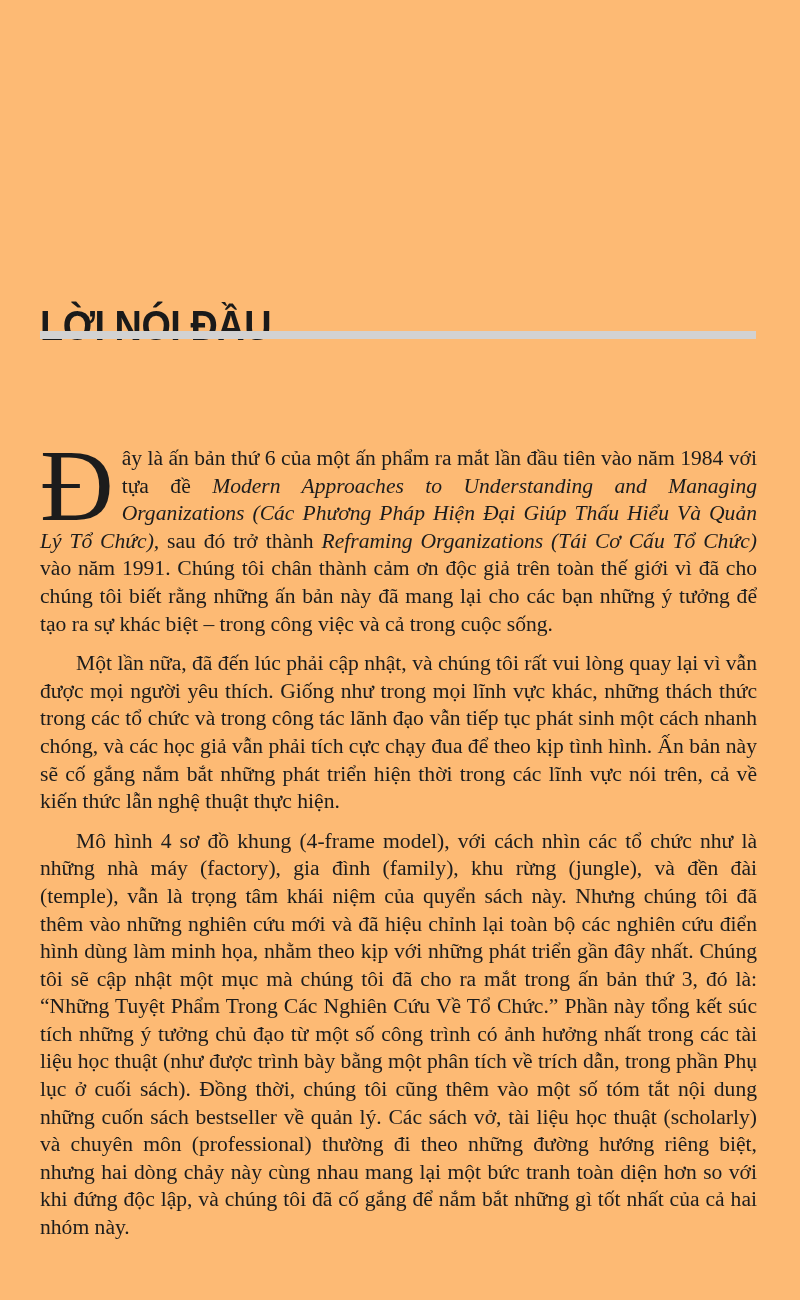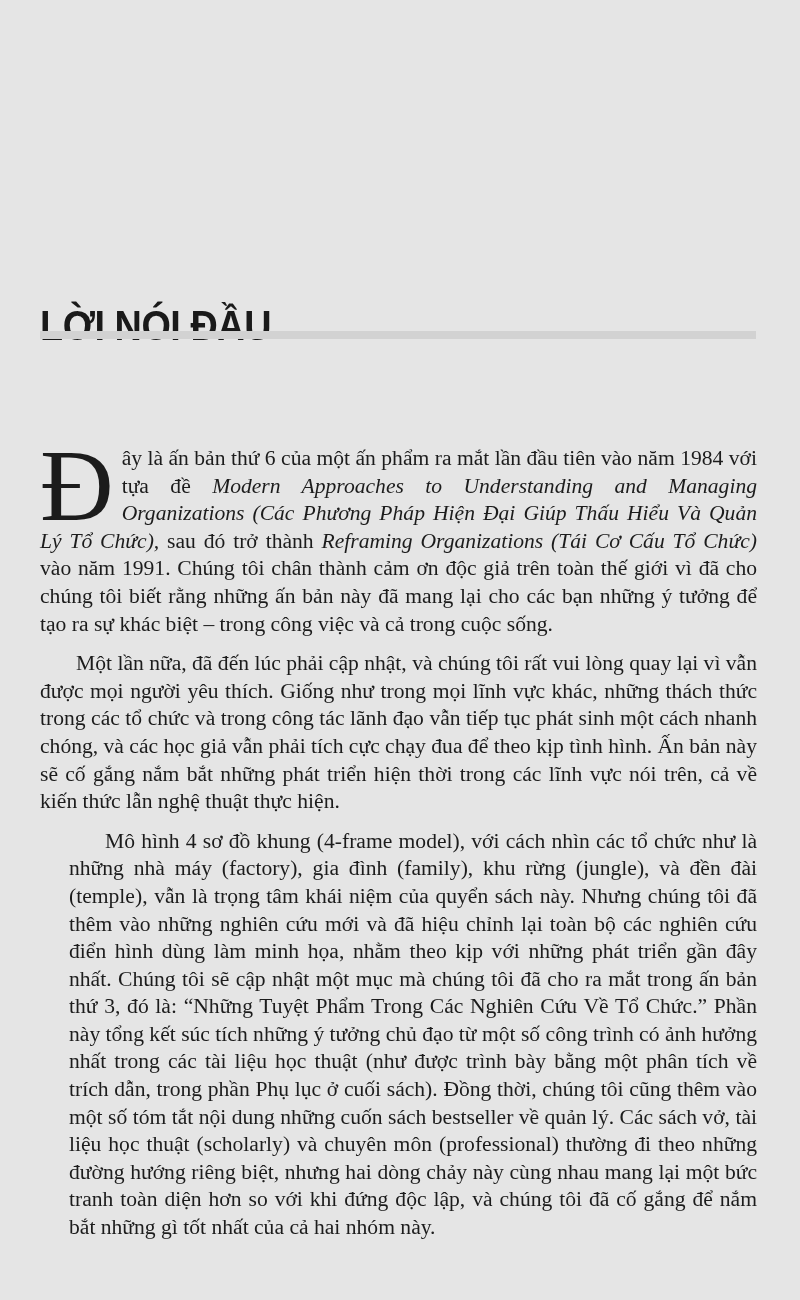--- a/index.html
+++ b/index.html
@@ -34,34 +34,34 @@
     position:absolute;
     left:40px; top:445px;
     width:717px;
     font-size:21.6px;
     line-height:27.6px;
     text-align:justify;
     hyphens:none;
   }
   .preface-body p { margin:0 0 12px 0; }
   .preface-body p.indent { text-indent:36px; }
-  .preface-body p:last-child { margin-bottom:0;margin-left:29px; }
+  .preface-body p:last-child { margin-bottom:0; }
   .dropcap {
     float:left;
     font-size:102px;
     line-height:80px;
     margin:1px 8px 0 0;
     color:#1c1c1c;
   }
   .seg-italic { font-style:italic; }
 </style>
 </head>
 <body>
 
-<div class="page" style="background: #e5e5e5; color: rgb(28, 28, 28);">
+<div class="page" style="background: #fdba74; color: rgb(28, 28, 28);">
   <h1 class="chapter-title" style="color: rgb(26, 26, 26);">LỜI NÓI ĐẦU</h1>
   <div class="title-rule" style="background: rgb(210, 210, 210);"></div>
   <div class="preface-body">
       <p><span class="dropcap">Đ</span><span class="seg-normal">ây là ấn bản thứ 6 của một ấn phẩm ra mắt lần đầu tiên vào năm 1984 với tựa đề </span><span class="seg-italic">Modern Approaches to Understanding and Managing Organizations (Các Phương Pháp Hiện Đại Giúp Thấu Hiểu Và Quản Lý Tổ Chức),</span><span class="seg-normal"> sau đó trở thành </span><span class="seg-italic">Reframing Organizations (Tái Cơ Cấu Tổ Chức)</span><span class="seg-normal"> vào năm 1991. Chúng tôi chân thành cảm ơn độc giả trên toàn thế giới vì đã cho chúng tôi biết rằng những ấn bản này đã mang lại cho các bạn những ý tưởng để tạo ra sự khác biệt – trong công việc và cả trong cuộc sống.</span></p>
       <p class="indent"><span class="seg-normal">Một lần nữa, đã đến lúc phải cập nhật, và chúng tôi rất vui lòng quay lại vì vẫn được mọi người yêu thích. Giống như trong mọi lĩnh vực khác, những thách thức trong các tổ chức và trong công tác lãnh đạo vẫn tiếp tục phát sinh một cách nhanh chóng, và các học giả vẫn phải tích cực chạy đua để theo kịp tình hình. Ấn bản này sẽ cố gắng nắm bắt những phát triển hiện thời trong các lĩnh vực nói trên, cả về kiến thức lẫn nghệ thuật thực hiện.</span></p>
       <p class="indent"><span class="seg-normal">Mô hình 4 sơ đồ khung (4-frame model), với cách nhìn các tổ chức như là những nhà máy (factory), gia đình (family), khu rừng (jungle), và đền đài (temple), vẫn là trọng tâm khái niệm của quyển sách này. Nhưng chúng tôi đã thêm vào những nghiên cứu mới và đã hiệu chỉnh lại toàn bộ các nghiên cứu điển hình dùng làm minh họa, nhằm theo kịp với những phát triển gần đây nhất. Chúng tôi sẽ cập nhật một mục mà chúng tôi đã cho ra mắt trong ấn bản thứ 3, đó là: “Những Tuyệt Phẩm Trong Các Nghiên Cứu Về Tổ Chức.” Phần này tổng kết súc tích những ý tưởng chủ đạo từ một số công trình có ảnh hưởng nhất trong các tài liệu học thuật (như được trình bày bằng một phân tích về trích dẫn, trong phần Phụ lục ở cuối sách). Đồng thời, chúng tôi cũng thêm vào một số tóm tắt nội dung những cuốn sách bestseller về quản lý. Các sách vở, tài liệu học thuật (scholarly) và chuyên môn (professional) thường đi theo những đường hướng riêng biệt, nhưng hai dòng chảy này cùng nhau mang lại một bức tranh toàn diện hơn so với khi đứng độc lập, và chúng tôi đã cố gắng để nắm bắt những gì tốt nhất của cả hai nhóm này.</span></p>
     </div>
 </div>
 
 </body></html>

